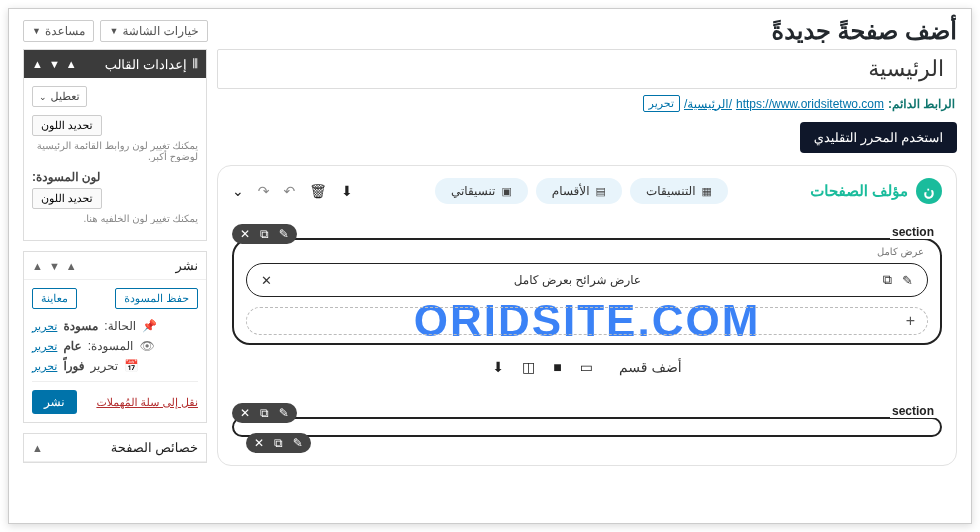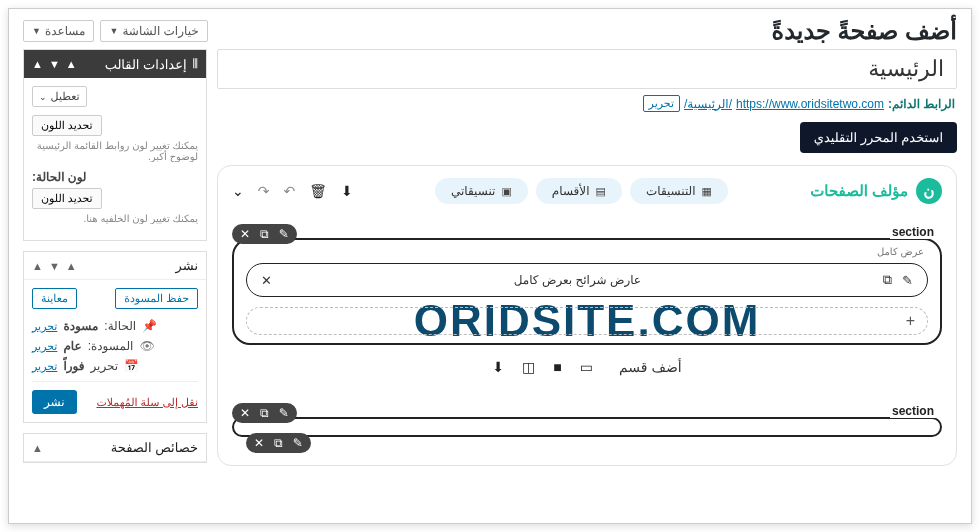--- a/index.html
+++ b/index.html
@@ -135,21 +135,21 @@
   .toolbar-icons span { cursor: pointer; font-size: 14px; }
   .toolbar-icons .undo,.toolbar-icons .redo { color:#888; }
 
   .watermark {
     position: absolute;
     left: 0; right: 0; top: 50%;
     transform: translateY(-40%);
     text-align: center;
     font-size: 44px;
     font-weight: 700;
-    color: #0c4a6e;
+    color: #3b82f6;
     letter-spacing: 2px;
     pointer-events: none;
     z-index: 0;
   }
   .builder-body { position: relative; z-index: 1; }
 
   .section-wrap { margin-top: 8px; }
   .section-label {
     font-size: 12px; font-weight: 700; color: #222;
     position: relative; top: 6px; background: #fff; padding: 0 2px; margin-right: 6px;
@@ -418,21 +418,21 @@
             <div class="mini-select">
               <span>تعطيل</span>
               <span class="chev-down">⌄</span>
             </div>
           </div>
           <div class="panel-row">
             <button class="mini-btn">تحديد اللون</button>
             <div class="hint">يمكنك تغيير لون روابط القائمة الرئيسية لوضوح أكبر.</div>
           </div>
           <div class="panel-row">
-            <div class="field-label">لون الحالة:</div>
+            <div class="field-label">لون المسودة:</div>
             <button class="mini-btn">تحديد اللون</button>
             <div class="hint">يمكنك تغيير لون الخلفيه هنا.</div>
           </div>
         </div>
       </div>
 
       <div class="panel">
         <div class="panel-head light">
           <div class="title-wrap">
             <span>نشر</span>

